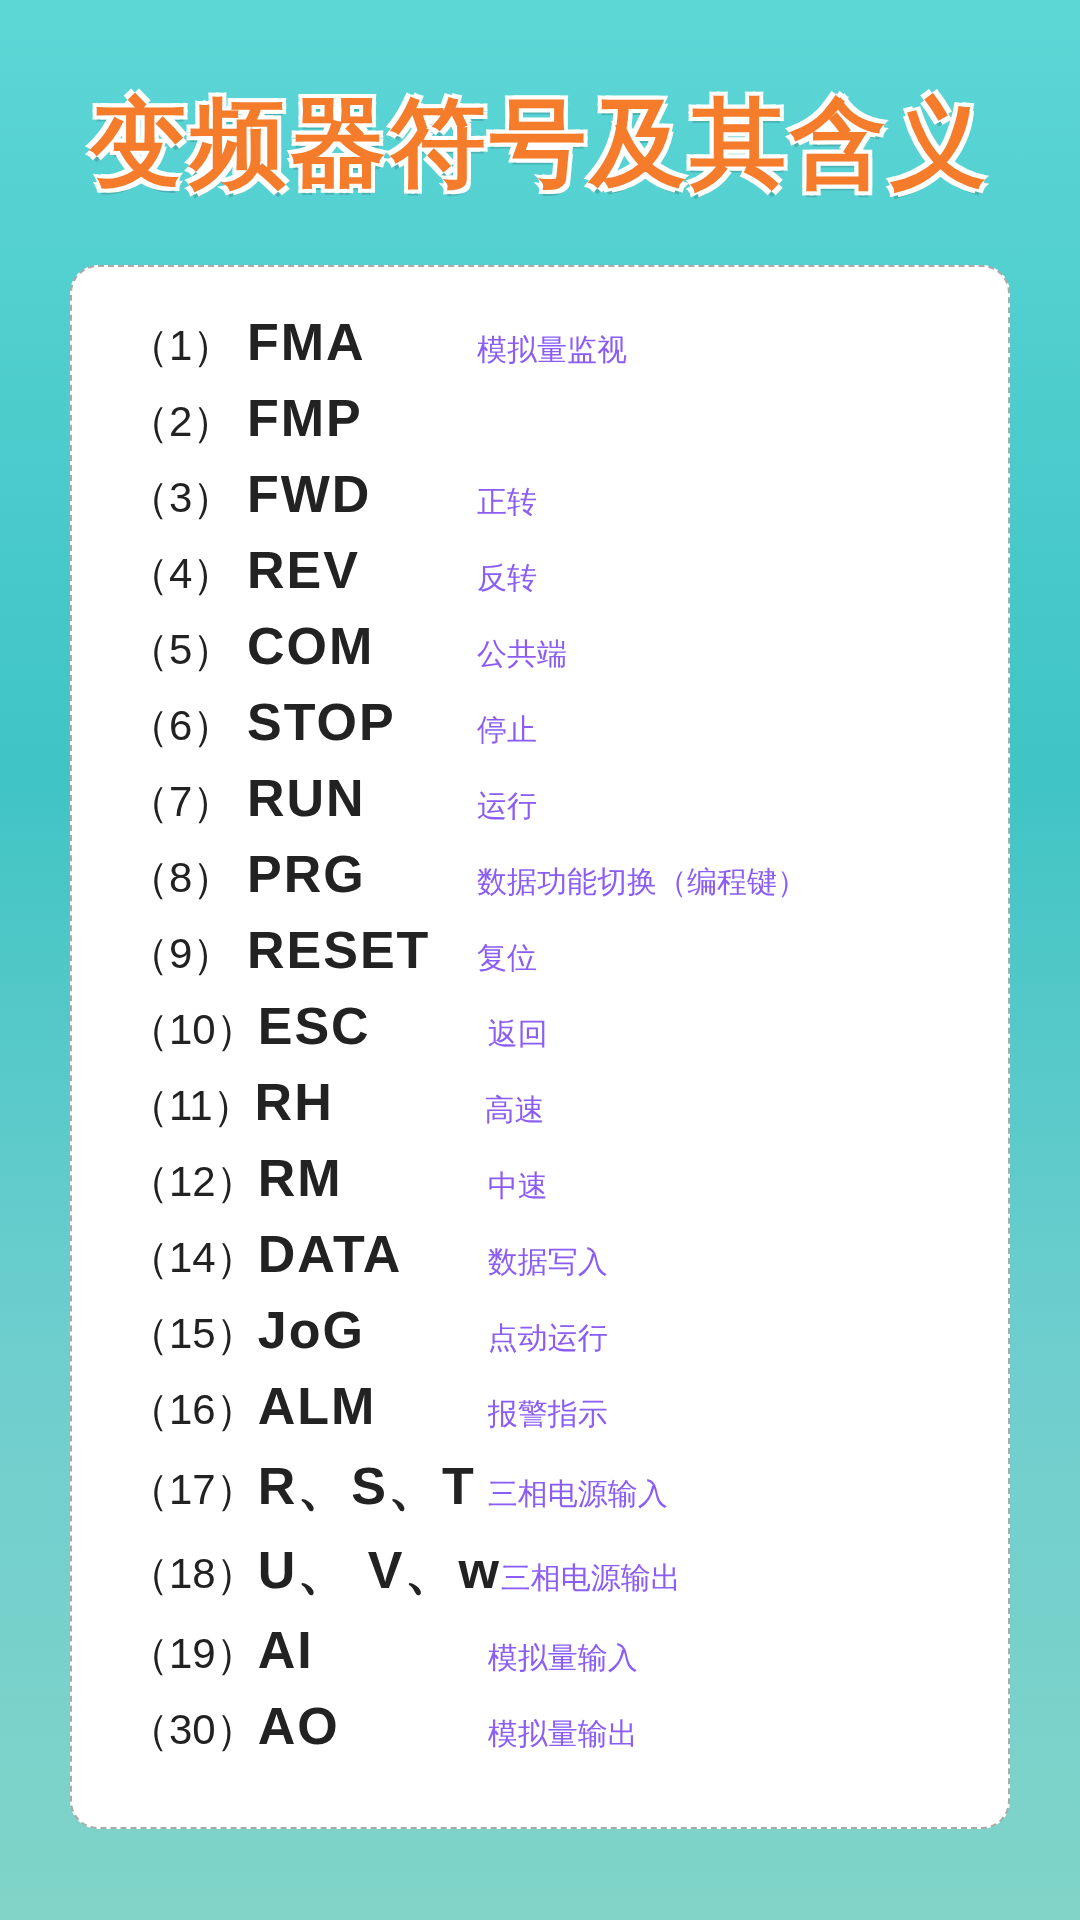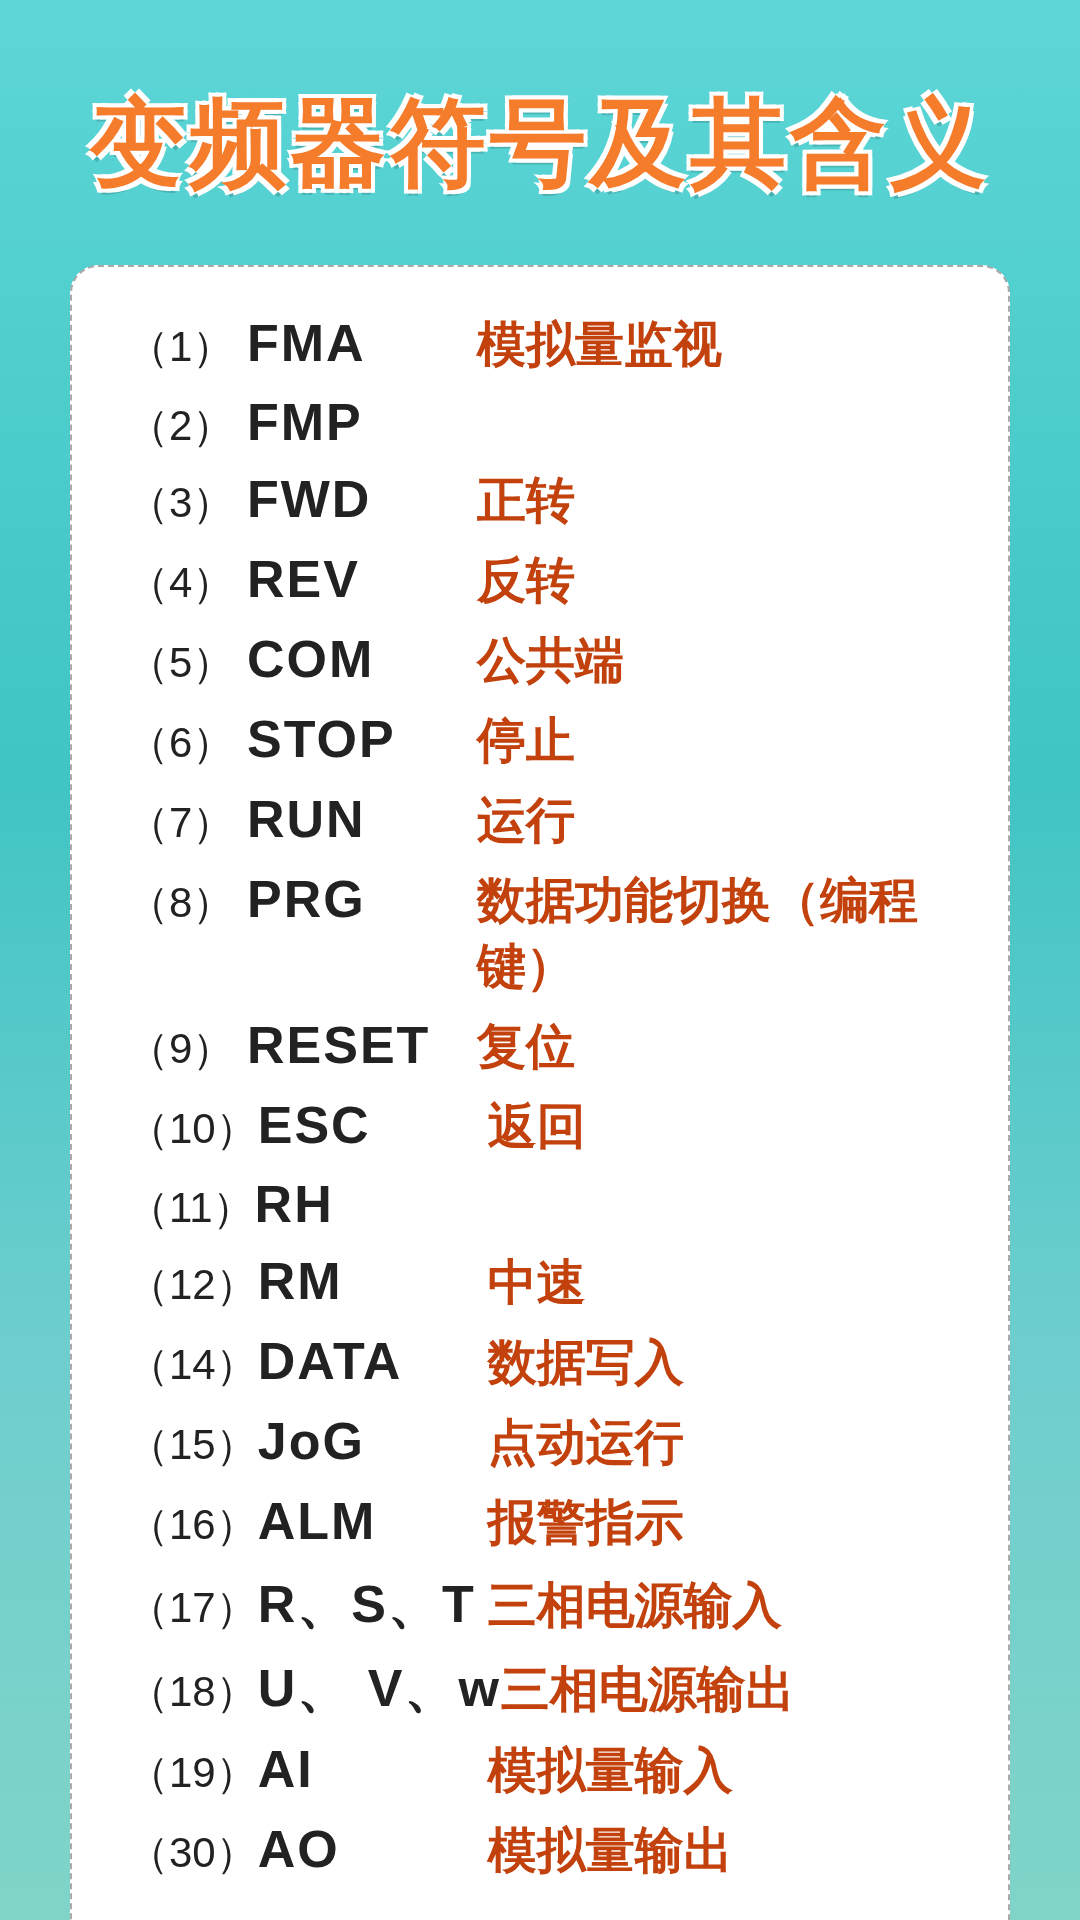--- a/index.html
+++ b/index.html
@@ -55,23 +55,23 @@
 
     .item-code {
       font-size: 52px;
       color: #222;
       min-width: 230px;
       font-weight: 600;
       letter-spacing: 2px;
     }
 
     .item-meaning {
-      font-size: 49px;
-      color: #c2410c;
-      font-weight: 700;
+      font-size: 30px;
+      color: #8b5cf6;
+      font-weight: 400;
       flex: 1;
     }
   </style>
 </head>
 <body>
 
 <h1 class="page-title">变频器符号及其含义</h1>
 
 <div class="card">
 
@@ -120,20 +120,21 @@
       <span class="item-meaning">复位</span>
     </div>
     <div class="item-row">
       <span class="item-number">（10）</span>
       <span class="item-code">ESC</span>
       <span class="item-meaning">返回</span>
     </div>
     <div class="item-row">
       <span class="item-number">（11）</span>
       <span class="item-code">RH</span>
+      <span class="item-meaning">高速</span>
     </div>
     <div class="item-row">
       <span class="item-number">（12）</span>
       <span class="item-code">RM</span>
       <span class="item-meaning">中速</span>
     </div>
     <div class="item-row">
       <span class="item-number">（14）</span>
       <span class="item-code">DATA</span>
       <span class="item-meaning">数据写入</span>

